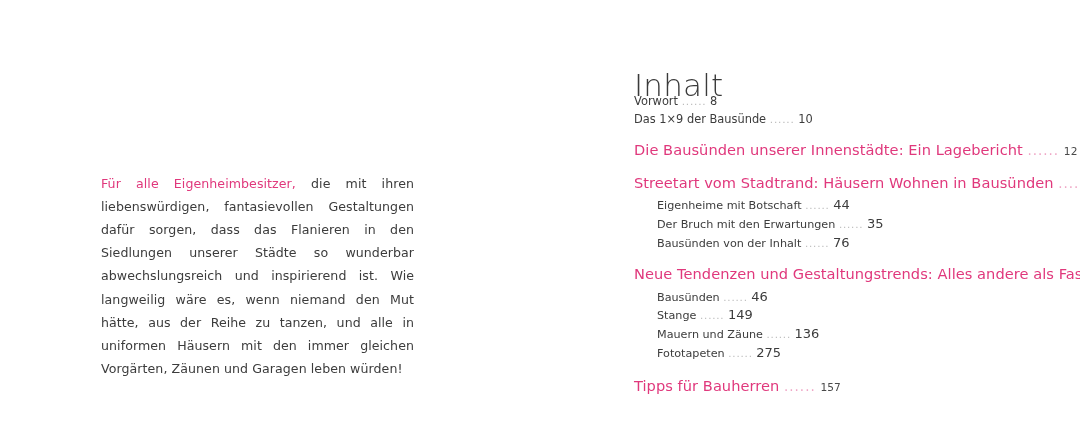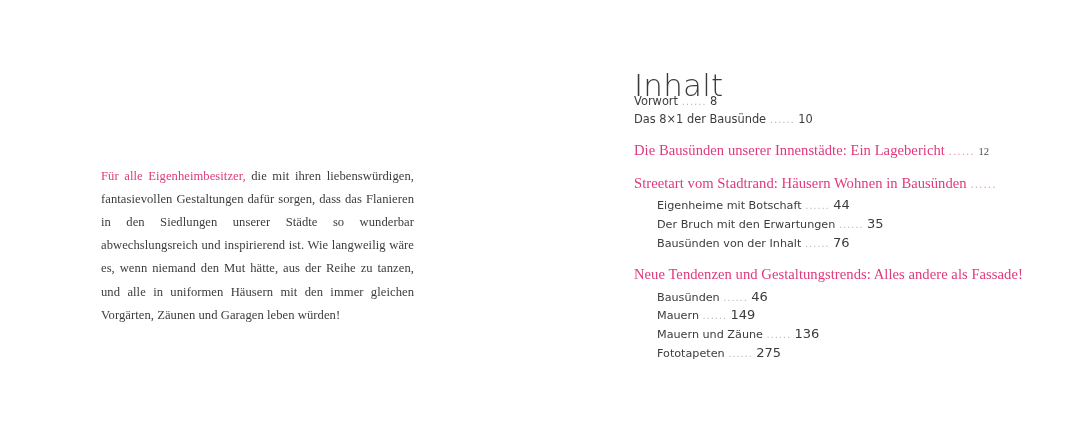--- a/index.html
+++ b/index.html
@@ -12,22 +12,22 @@
     height: 422px;
     position: relative;
     overflow: hidden;
     font-family: "DejaVu Sans", "Liberation Sans", sans-serif;
     -webkit-font-smoothing: antialiased;
   }
 
   
   .page-left {
     position: absolute;
-    left: 0; top: 0;
-    width: 540px; height: 298px; font-family: Liberation Serif, serif;
+    left: 0; top: 7px;
+    width: 540px; height: 298px;
   }
   .dedication {
     position: absolute;
     left: 101px;
     top: 152px;
     width: 313px;
     text-align: justify;
     text-justify: inter-word;
     font-size: 12.6px;
     line-height: 23.2px;
@@ -79,21 +79,20 @@
   }
   .toc-row.plain .leader { color: #b9b9b9; }
   .toc-row.plain .pg { color: #3c3c3c; font-size: 11.4px; }
 
   
   .toc-row.chapter {
     font-size: 14.6px;
     color: #e0387c;
     font-weight: 400;
     letter-spacing: 0.05px;
-    font-family: Liberation Serif, serif;
   }
   .toc-row.chapter .leader { color: #efa7c6; letter-spacing: 1px; }
   .toc-row.chapter .pg {
     color: #4a4a4a;
     font-size: 10.6px;
   }
 
   
   .toc-row.sub {
     font-size: 11.2px;
@@ -124,26 +123,27 @@
   </p>
 </div>
 
 <div class="page-right">
 
   <h1 class="toc-title">Inhalt</h1>
 
   <nav class="toc">
 
   <div class="toc-row plain gap-none"><span>Vorwort</span> <span class="leader">......</span> <span class="pg">8</span></div>
-      <div class="toc-row plain gap-none"><span>Das 8×1 der Bausünde</span> <span class="leader">......</span> <span class="pg">10</span></div>
+      <div class="toc-row plain gap-none"><span>Das 1×9 der Bausünde</span> <span class="leader">......</span> <span class="pg">10</span></div>
       <div class="toc-row chapter gap-md"><span>Die Bausünden unserer Innenstädte: Ein Lagebericht</span> <span class="leader">......</span> <span class="pg">12</span></div>
       <div class="toc-row chapter gap-md"><span>Streetart vom Stadtrand: Häusern Wohnen in Bausünden</span> <span class="leader">......</span> </div>
       <div class="toc-row sub gap-xs"><span>Eigenheime mit Botschaft</span> <span class="leader">......</span> <span class="pg">44</span></div>
       <div class="toc-row sub gap-none"><span>Der Bruch mit den Erwartungen</span> <span class="leader">......</span> <span class="pg">35</span></div>
       <div class="toc-row sub gap-none"><span>Bausünden von der Inhalt</span> <span class="leader">......</span> <span class="pg">76</span></div>
       <div class="toc-row chapter gap-md"><span>Neue Tendenzen und Gestaltungstrends: Alles andere als Fassade!</span>  </div>
       <div class="toc-row sub gap-xs"><span>Bausünden</span> <span class="leader">......</span> <span class="pg">46</span></div>
-      <div class="toc-row sub gap-none"><span>Mauern</span> <span class="leader">......</span> <span class="pg">149</span></div>
+      <div class="toc-row sub gap-none"><span>Stange</span> <span class="leader">......</span> <span class="pg">149</span></div>
       <div class="toc-row sub gap-none"><span>Mauern und Zäune</span> <span class="leader">......</span> <span class="pg">136</span></div>
       <div class="toc-row sub gap-none"><span>Fototapeten</span> <span class="leader">......</span> <span class="pg">275</span></div>
+      <div class="toc-row chapter gap-lg"><span>Tipps für Bauherren</span> <span class="leader">......</span> <span class="pg">157</span></div>
     </nav>
 
 </div>
 
 </body></html>

